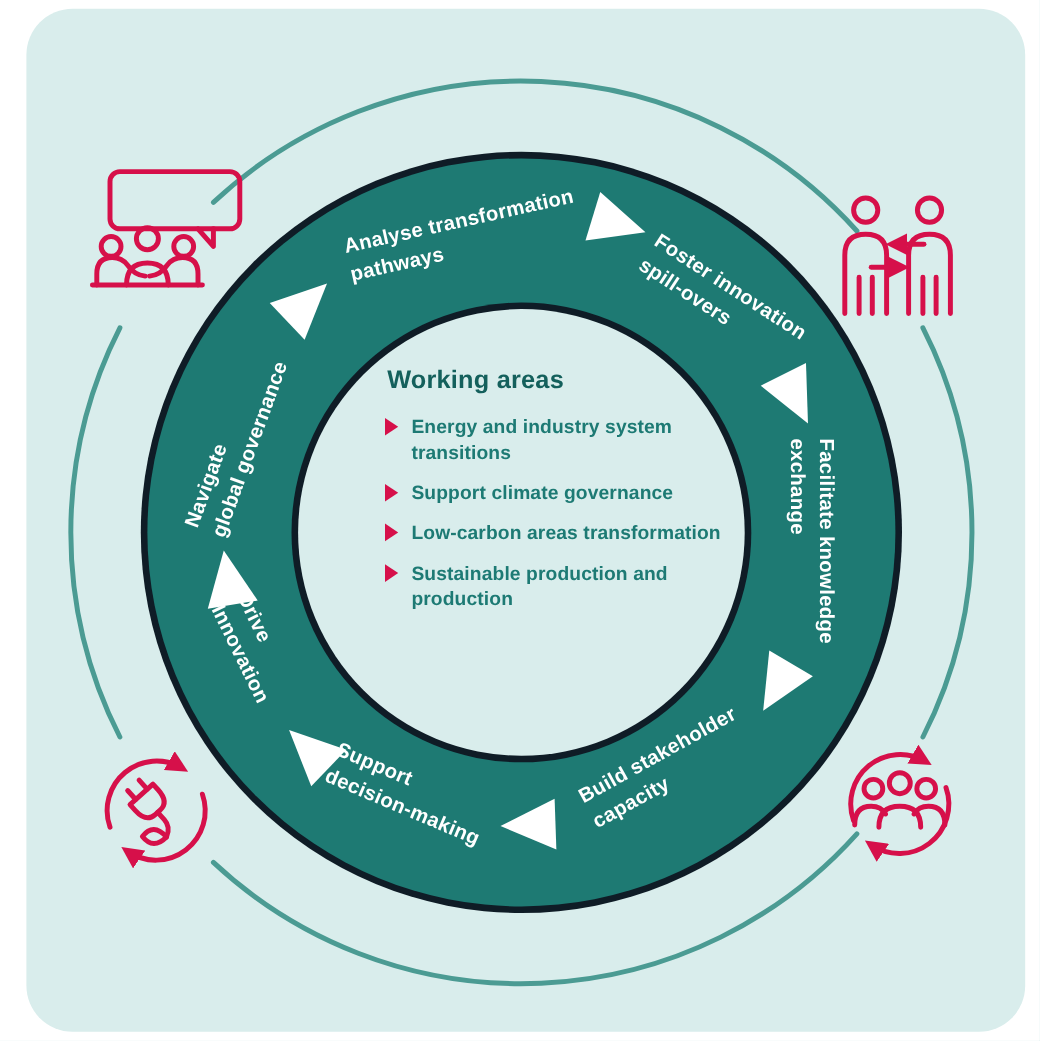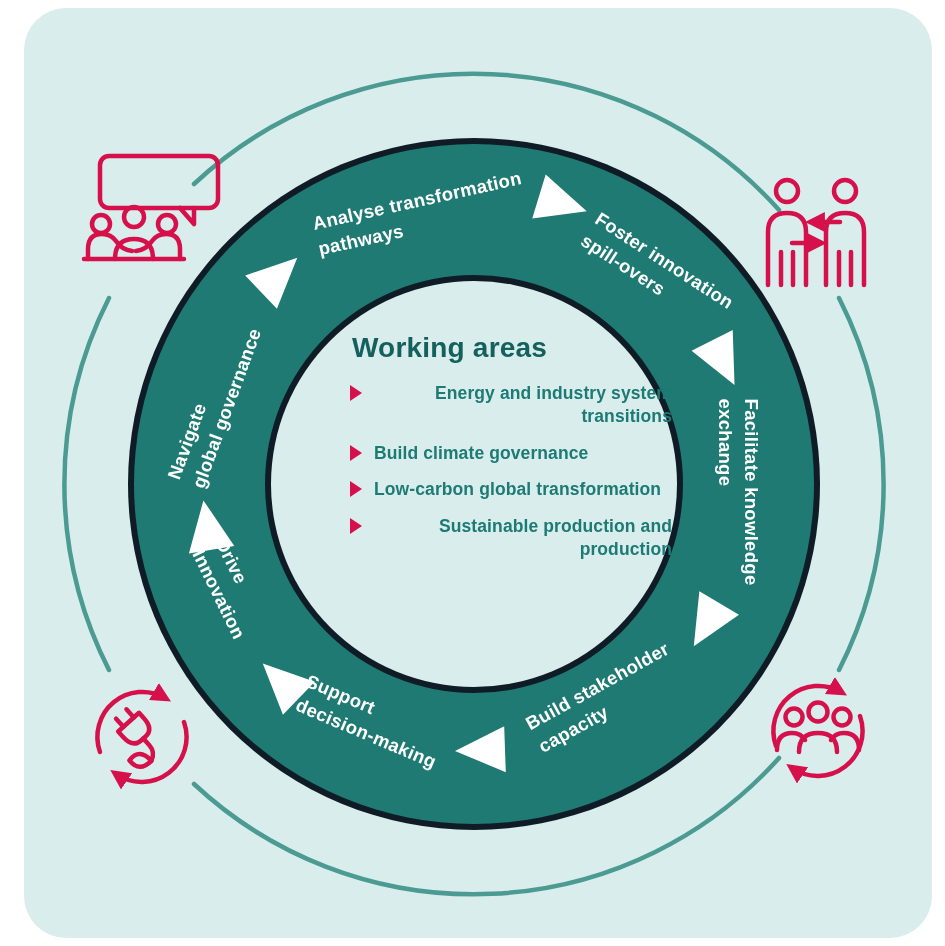--- a/index.html
+++ b/index.html
@@ -11,22 +11,22 @@
   .ring-label{position:absolute;color:#ffffff;font-weight:700;font-size:18.5px;
     line-height:1.42;letter-spacing:.3px;white-space:pre-line;text-align:left;}
   .lbl-analyse{left:420px;top:214px;transform:translate(-50%,-50%) rotate(-12.5deg);}
   .lbl-foster{left:657px;top:272px;transform:translate(-50%,-50%) rotate(33deg);}
   .lbl-facilitate{left:738px;top:492px;transform:translate(-50%,-50%) rotate(90deg);}
   .lbl-build{left:604px;top:698px;transform:translate(-50%,-50%) rotate(-29deg);}
   .lbl-support{left:371px;top:722px;transform:translate(-50%,-50%) rotate(23deg);}
   .lbl-drive{left:230px;top:589px;transform:translate(-50%,-50%) rotate(64deg);}
   .lbl-navigate{left:215px;top:404px;transform:translate(-50%,-50%) rotate(-70deg);}
   .center-content{position:absolute;left:350px;top:332px;width:322px;}
-  .center-title{margin:0 0 18px 2px;font-size:28px;font-weight:700;color:#14605c;letter-spacing:.2px;}
-  .wa-list{list-style:none;margin:0;padding:0;text-align:right;}
+  .center-title{margin:0 0 18px 2px;font-size:23px;font-weight:700;color:#14605c;letter-spacing:.2px;}
+  .wa-list{list-style:none;margin:0;padding:0;}
   .wa-list li{display:flex;align-items:flex-start;gap:12px;margin-bottom:14px;
     color:#1d7a74;font-size:17.5px;font-weight:700;line-height:1.3;letter-spacing:.1px;}
   .tri-bullet{flex:0 0 auto;width:0;height:0;margin-top:3px;
     border-left:12px solid #d6104a;border-top:8px solid transparent;border-bottom:8px solid transparent;}
 </style>
 </head>
 <body>
 
 <div class="stage">
   <div class="panel"></div>
@@ -125,25 +125,25 @@
 
   <div class="center-content">
     <h2 class="center-title">Working areas</h2>
     <ul class="wa-list">
       <li>
         <span class="tri-bullet"></span>
         <span>Energy and industry system transitions</span>
       </li>
       <li>
         <span class="tri-bullet"></span>
-        <span>Build climate governance</span>
+        <span>Support climate governance</span>
       </li>
       <li>
         <span class="tri-bullet"></span>
-        <span>Low-carbon global transformation</span>
+        <span>Low-carbon areas transformation</span>
       </li>
       <li>
         <span class="tri-bullet"></span>
         <span>Sustainable production and production</span>
       </li>
     </ul>
   </div>
 </div>
 
 </body></html>

